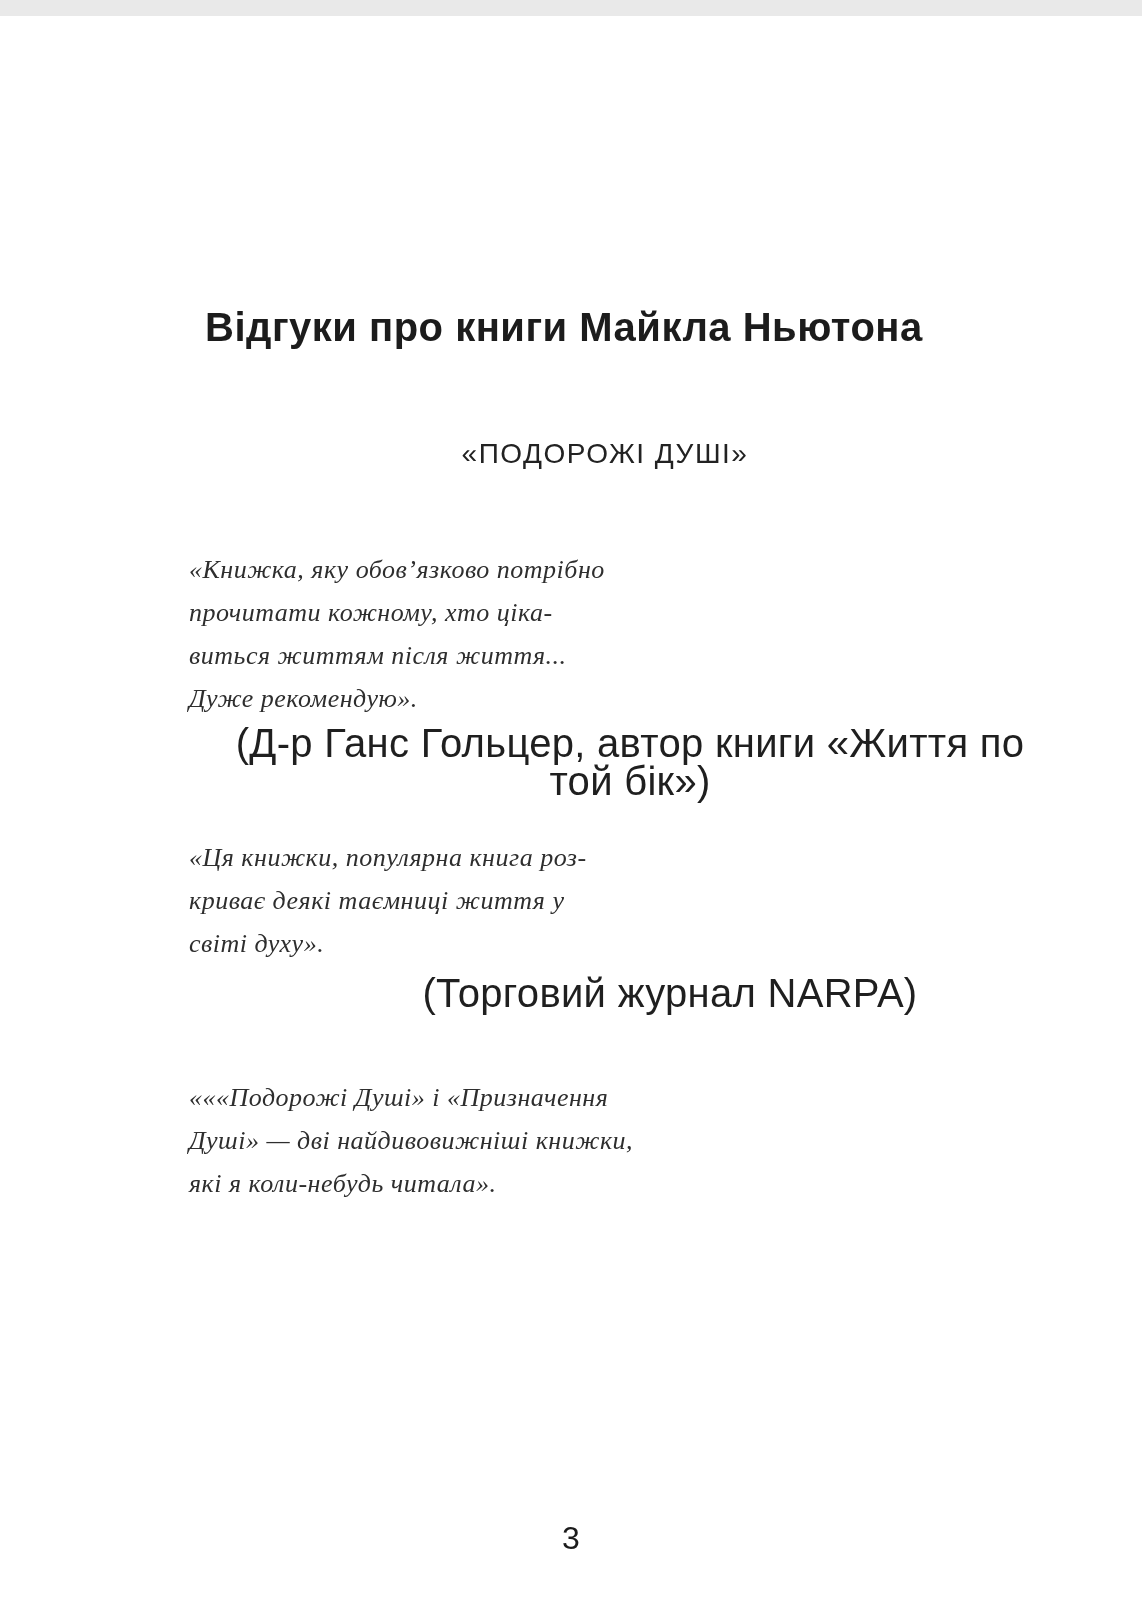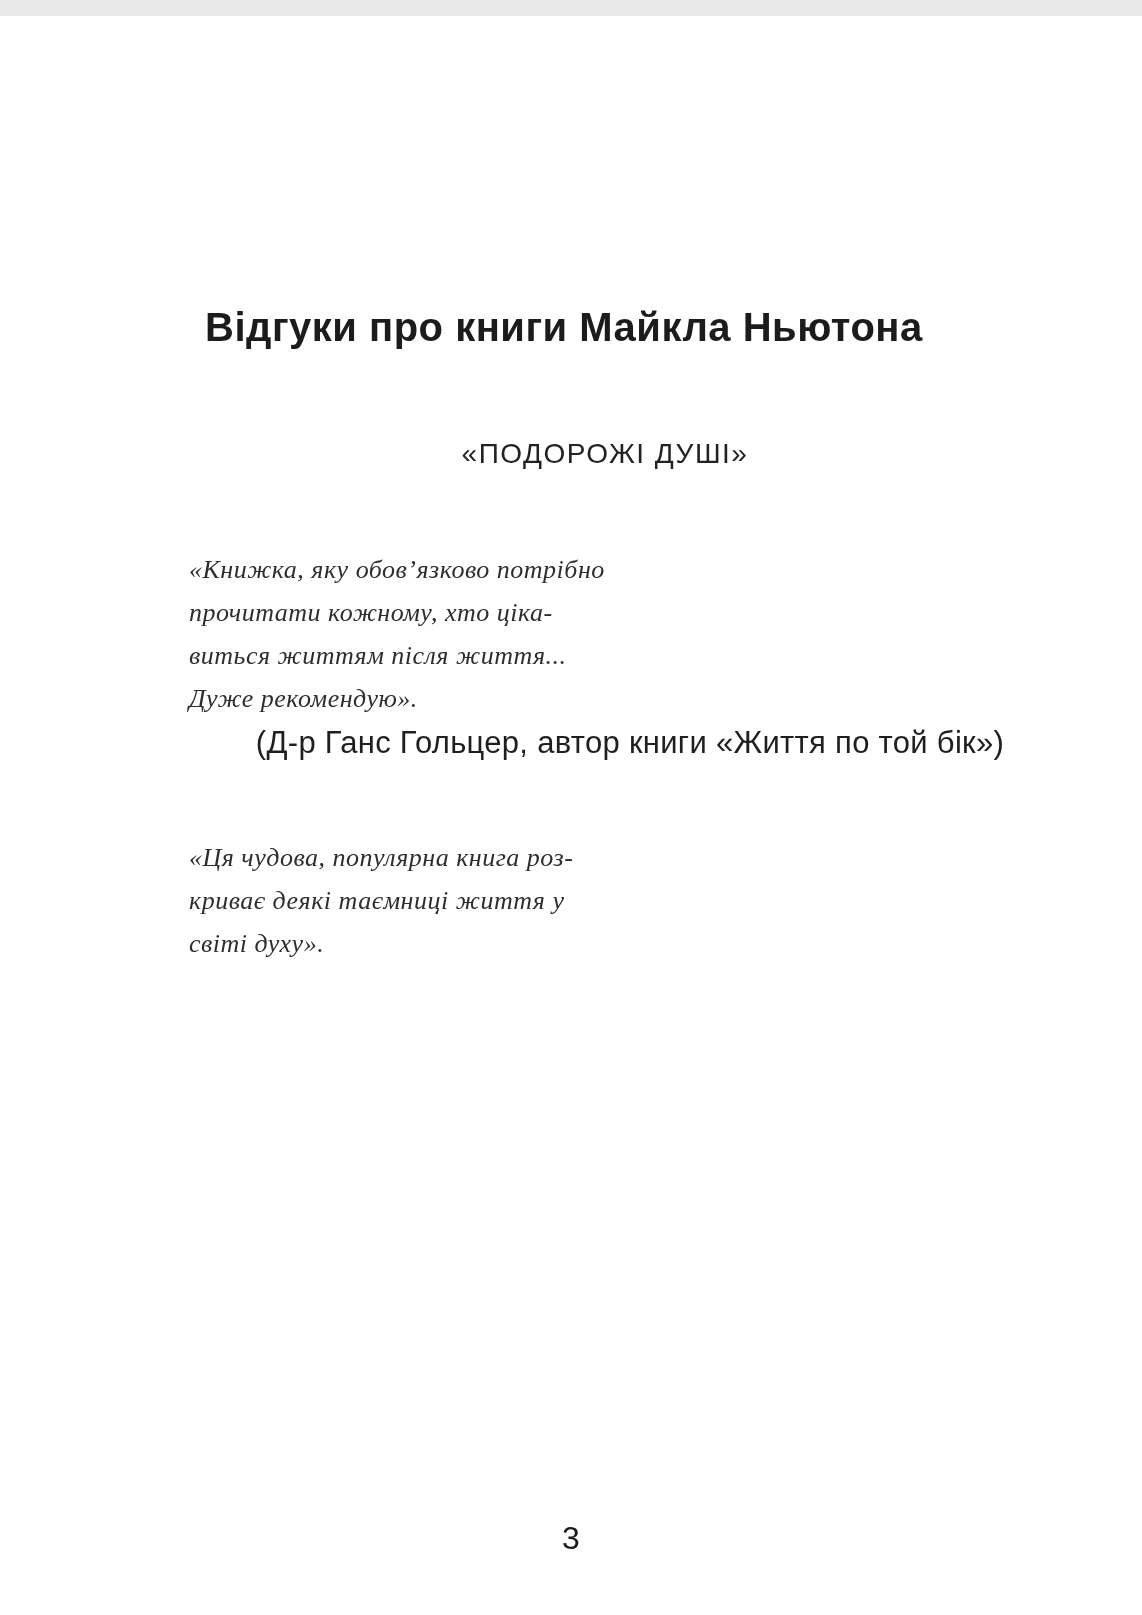--- a/index.html
+++ b/index.html
@@ -58,21 +58,21 @@
   .quote-1 { top: 532px; }
   .quote-2 { top: 820px; }
   .quote-3 { top: 1060px; }
   .attribution {
     position: absolute;
     left: 205px;
     width: 810px;
     text-align: center;
     font-family: "Liberation Sans", sans-serif;
     font-weight: 400;
-    font-size: 31px;
+    font-size: 40px;
     line-height: 38px;
     letter-spacing: 0.3px;
     color: #1f1f1f;
   }
   .attribution-1 { top: 708px; padding-left: 20px; }
   .attribution-2 { top: 958px; padding-left: 60px; }
   .attribution-3 { top: 1202px; padding-left: 60px; }
   .page-number {
     position: absolute;
     left: 0;
@@ -93,20 +93,24 @@
   <h1 class="page-title">Відгуки про книги Майкла Ньютона</h1>
 
   <div class="book-title">«ПОДОРОЖІ ДУШІ»</div>
 
   <div class="quote quote-1">«Книжка, яку обов’язково потрібно
 прочитати кожному, хто ціка-
 виться життям після життя...
 Дуже рекомендую».</div>
   <div class="attribution attribution-1">(Д-р Ганс Гольцер, автор книги «Життя по той бік»)</div>
 
-  <div class="quote quote-2">«Ця чудова, популярна книга роз-
+  <div class="quote quote-2">«Ця книжки, популярна книга роз-
 криває деякі таємниці життя у
 світі духу».</div>
+  <div class="attribution attribution-2">(Торговий журнал NARPA)</div>
 
+  <div class="quote quote-3">«««Подорожі Душі» і «Призначення
+Душі» — дві найдивовижніші книжки,
+які я коли-небудь читала».</div>
 
   <div class="page-number">3</div>
 
 </div>
 
 </body></html>

